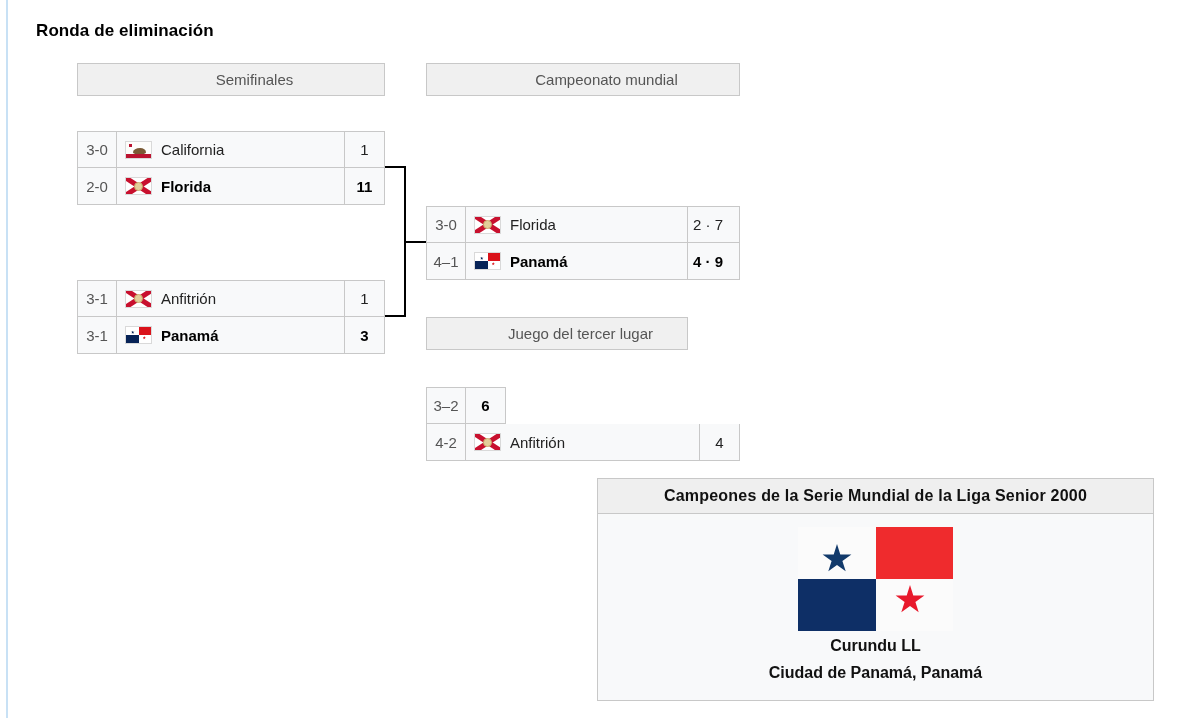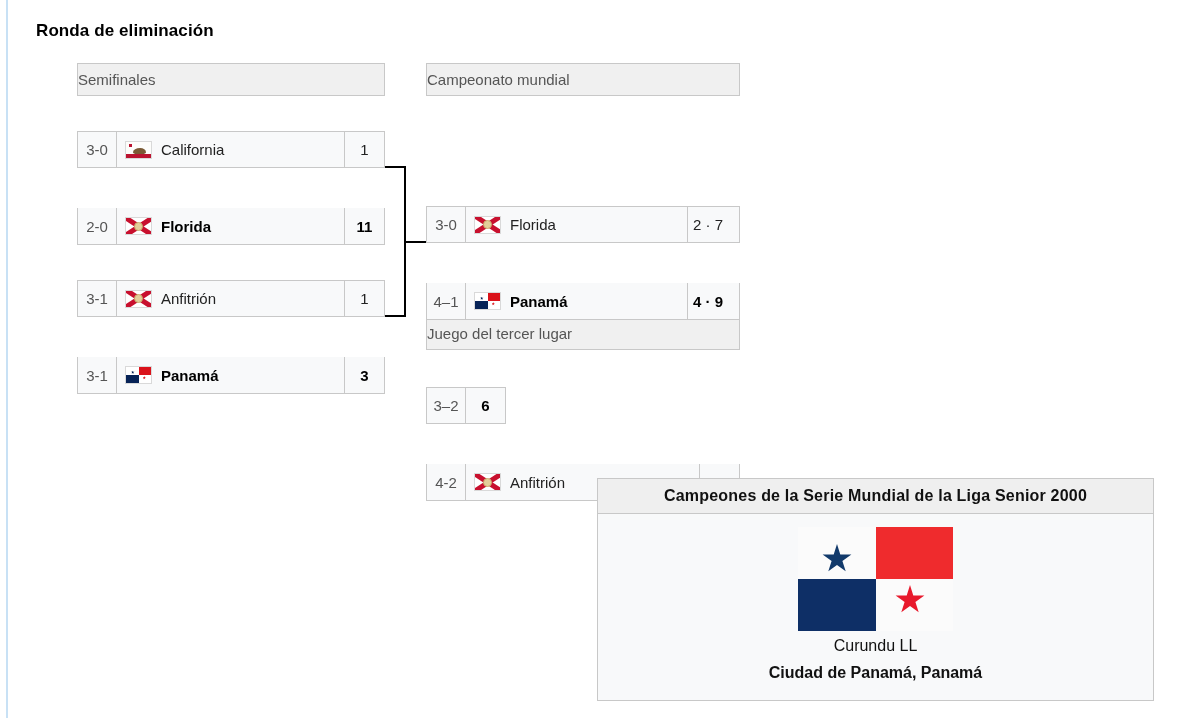--- a/index.html
+++ b/index.html
@@ -39,31 +39,31 @@
   
   .round-header {
     position: absolute;
     box-sizing: border-box;
     background: #f0f0f0;
     border: 1px solid #c8c8c8;
     color: #555555;
     font-size: 15px;
     display: flex;
     align-items: center;
-    justify-content: flex-start;
+    justify-content: center;
     height: 33px;
+    padding-left: 47px;
   }
 
   
   .match {
     position: absolute;
     box-sizing: border-box;
     display: flex;
     flex-direction: column;
-    gap: 40px;
   }
   .match-row {
     display: flex;
     height: 37px;
     box-sizing: border-box;
   }
   .cell {
     box-sizing: border-box;
     border: 1px solid #c8c8c8;
     background: #f8f9fa;
@@ -262,21 +262,21 @@
   .big-flag .bstar-blue {
     left: 24px; top: 17px;
     background: #123a6b;
   }
   .big-flag .bstar-red {
     right: 28px; bottom: 16px;
     background: #e8192c;
   }
   .champ-team {
     font-size: 16px;
-    font-weight: normal;
+    font-weight: bold;
     color: #111111;
     margin-bottom: 9px;
   }
   .champ-place {
     font-size: 16px;
     font-weight: bold;
     color: #111111;
   }
 </style>
 </head>
@@ -287,21 +287,21 @@
 <div class="section-title">Ronda de eliminación</div>
 
 <div class="round-header" style="left:77px; top:63px; width:308px;">
   <span>Semifinales</span>
 </div>
 
 <div class="round-header" style="left:426px; top:63px; width:314px;">
   <span>Campeonato mundial</span>
 </div>
 
-<div class="round-header" style="left:426px; top:317px; width:314px;">
+<div class="round-header" style="left:426px; top:317px; width:262px;">
   <span>Juego del tercer lugar</span>
 </div>
 
 <div class="conn" style="left:385px; top:166px; width:21px; height:2px;"></div>
 <div class="conn" style="left:385px; top:315px; width:21px; height:2px;"></div>
 <div class="conn" style="left:404px; top:166px; width:2px; height:151px;"></div>
 <div class="conn" style="left:404px; top:241px; width:23px; height:2px;"></div>
 
 <div class="match" style="left:77px; top:131px; width:308px;">
 

